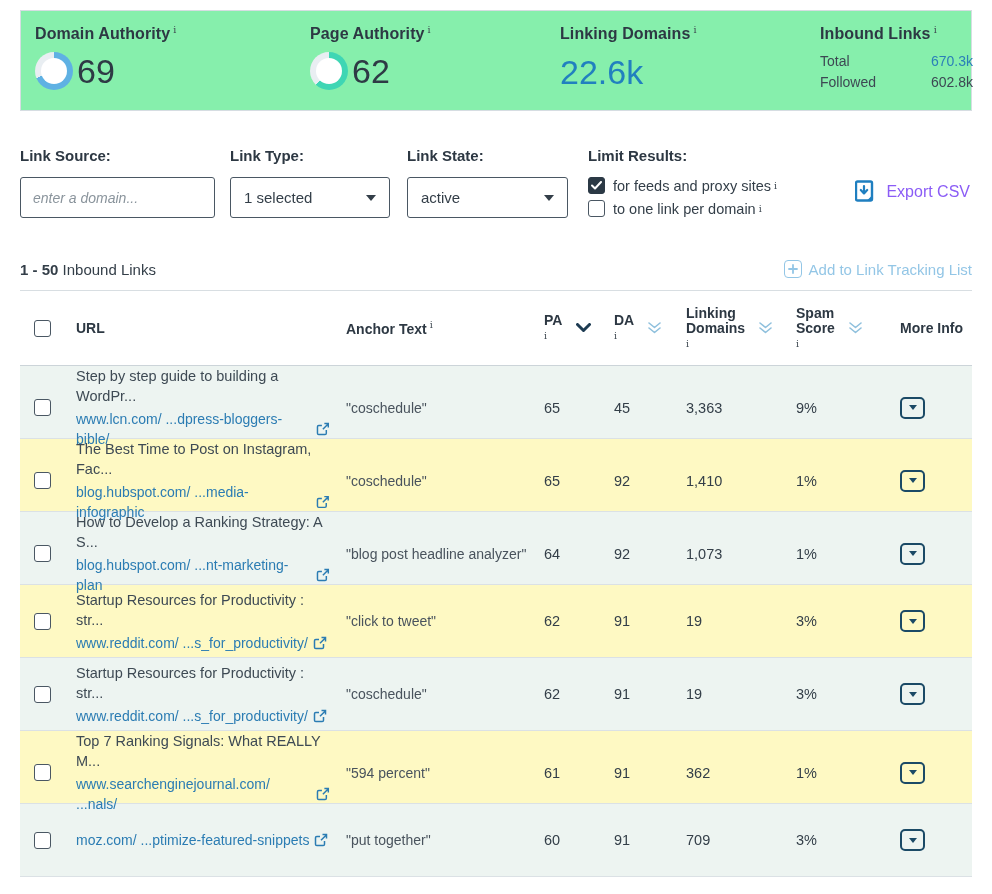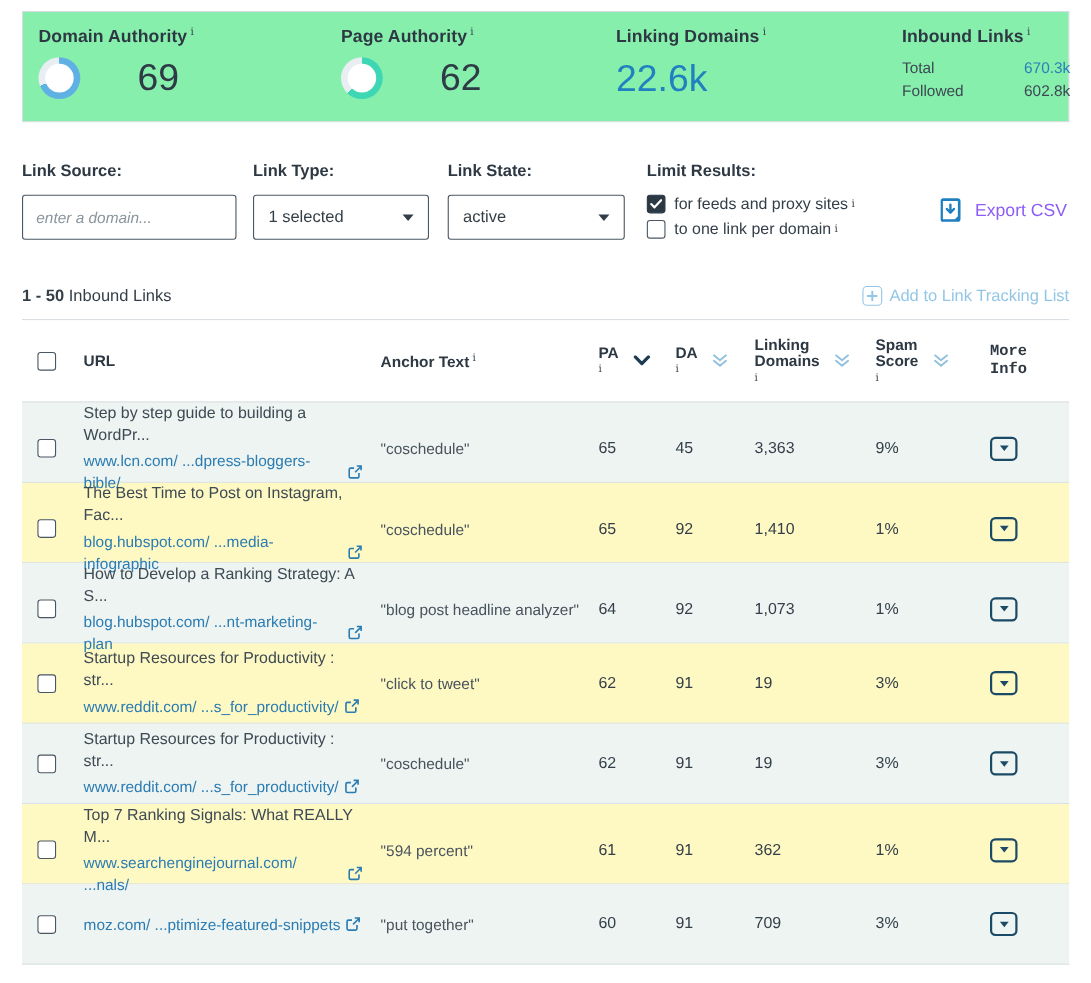--- a/index.html
+++ b/index.html
@@ -11,21 +11,21 @@
   .metrics-card {
     margin-top: 10px; height: 101px; border: 1px solid #d6dde2;
     display: grid; grid-template-columns: 275px 250px 260px 1fr;
     padding: 13px 14px 0 14px; background: #86efac;
   }
   .metric-label { font-size: 16px; font-weight: bold; color: #2d3843; letter-spacing: .1px; }
   sup.info-i {
     font-family: "DejaVu Serif", serif; font-size: 9.5px; color: #3d4750;
     vertical-align: super; margin-left: 3px; font-weight: normal;
   }
-  .metric-body { display: flex; align-items: center; margin-top: 9px; gap: 48px; }
+  .metric-body { display: flex; align-items: center; margin-top: 9px; }
   .donut { width: 38px; height: 38px; border-radius: 50%; position: relative; flex: 0 0 auto; }
   .donut::after { content: ""; position: absolute; inset: 6px; background: #fff; border-radius: 50%; }
   .metric-value { font-size: 34px; color: #2e3a45; margin-left: 4px; line-height: 1; }
   .metric-value-big { font-size: 34px; color: #2180bf; margin-top: 12px; line-height: 1; cursor: pointer; }
   .inbound-rows { margin-top: 8px; width: 153px; font-size: 14px; }
   .inbound-row { display: flex; justify-content: space-between; line-height: 21px; }
   .inbound-row .lbl { color: #3d4853; }
   .inbound-row .val { color: #3d4853; }
   .inbound-row .val.link { color: #2b7fb8; cursor: pointer; }
 
@@ -232,21 +232,21 @@
       <div class="hcell hcell-sort">
         <span class="hstack">
             <span>Spam</span>
             <span>Score</span>
             <span class="sub-i">i</span>
           </span>
         <svg width="13" height="12" viewBox="0 0 13 12">
             <path d="M1 1 L6.5 5.5 L12 1 M1 6 L6.5 10.5 L12 6" stroke="#8fc0dd" stroke-width="1.6" fill="none" stroke-linecap="round" stroke-linejoin="round"></path>
           </svg>
       </div>
-      <div class="hcell more-cell" style="padding-left:16px;font-family:Liberation Mono, monospace;">More Info</div>
+      <div class="hcell more-cell" style="padding-left:16px;">More Info</div>
     </div>
     <div>
   <div class="t-grid t-row alt">
     <div class="cb-cell">
             <span class="checkbox"></span>
           </div>
     <div class="url-cell">
       <div class="url-title">Step by step guide to building a WordPr...</div>
       <div class="url-link">
         <span>www.lcn.com/ ...dpress-bloggers-bible/</span>

